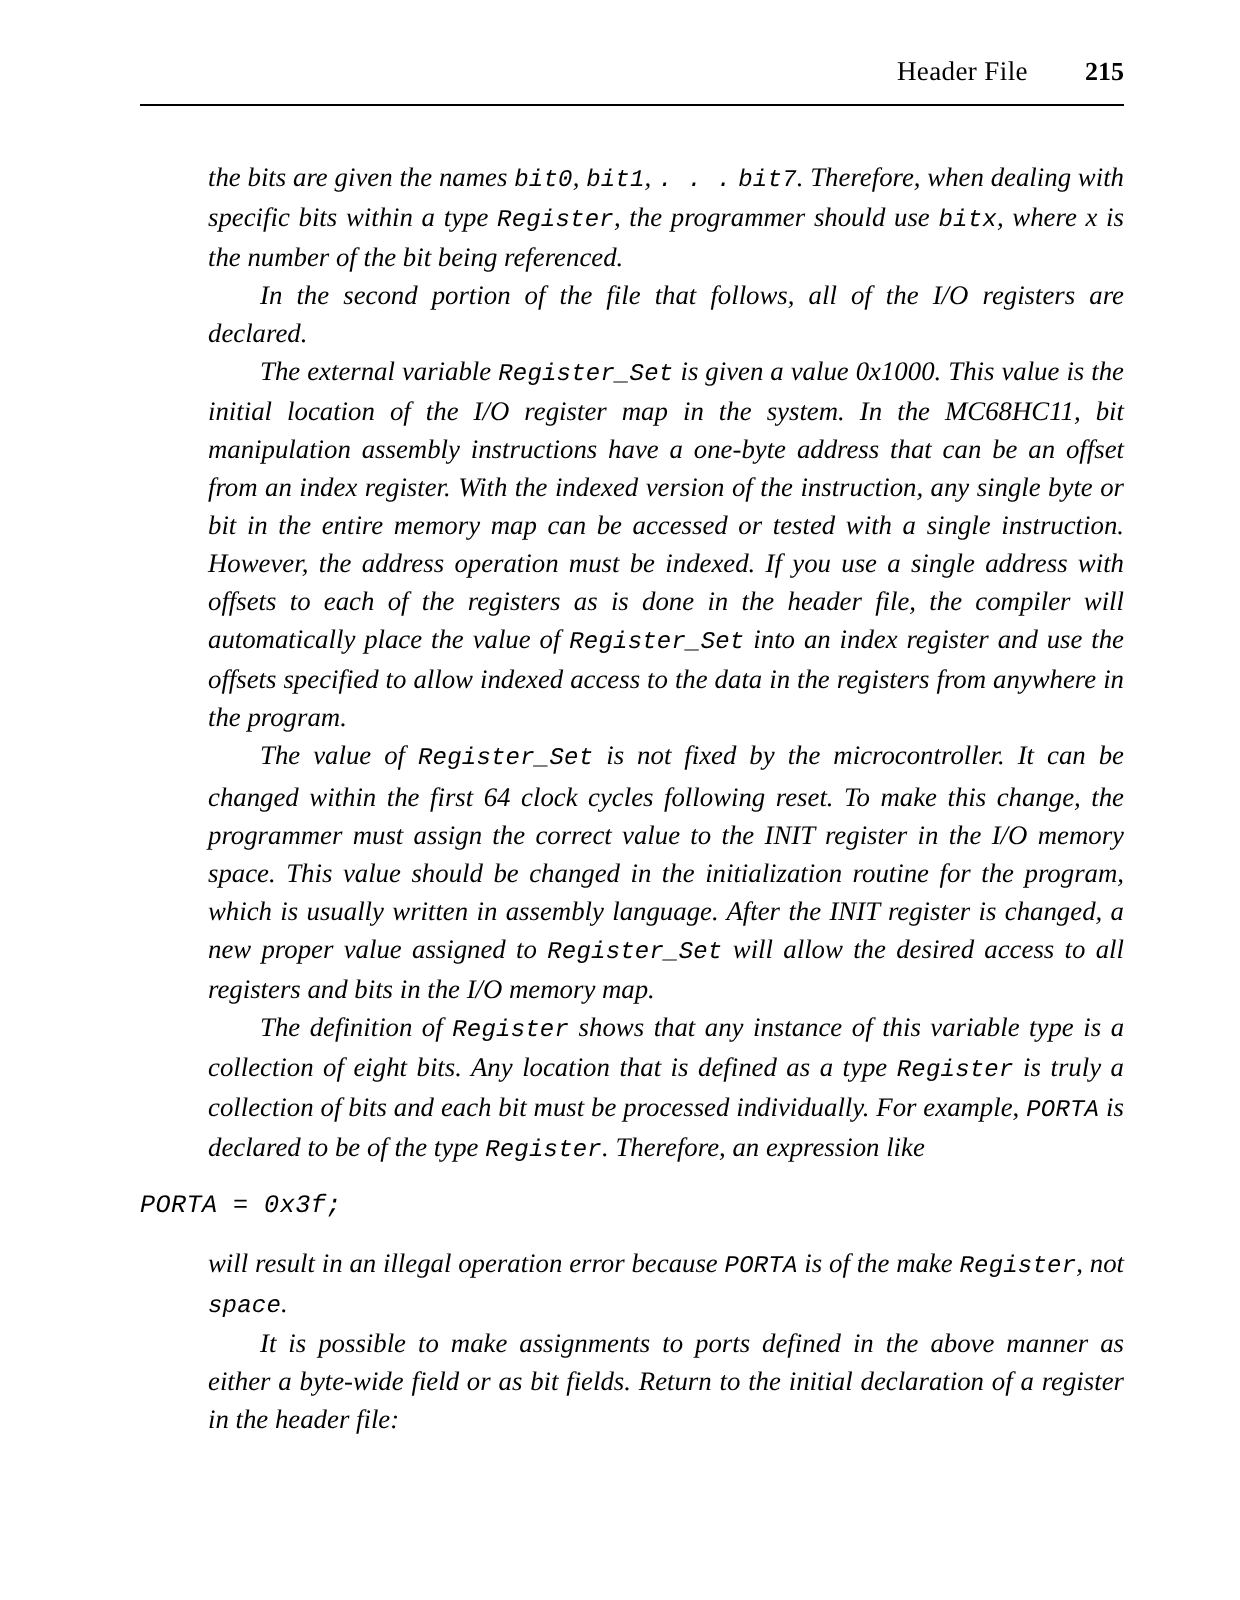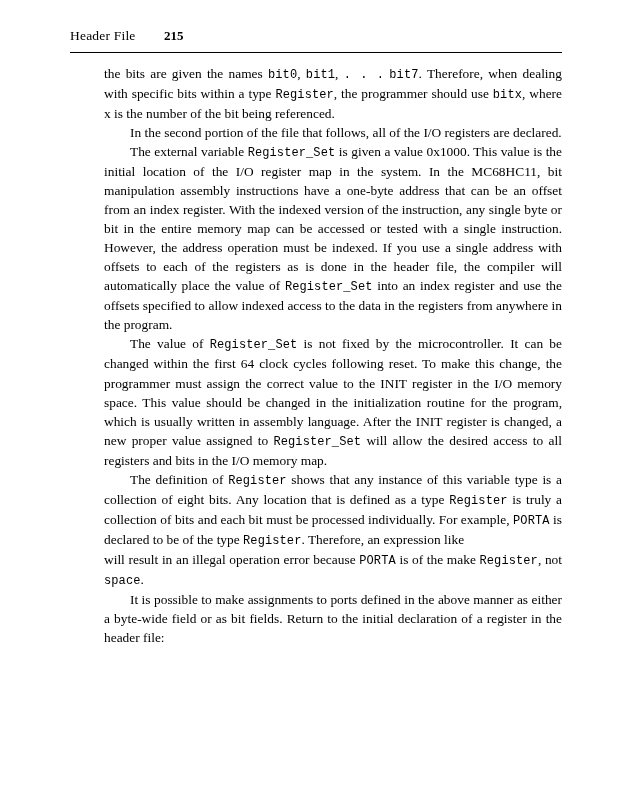--- a/index.html
+++ b/index.html
@@ -21,20 +21,21 @@
     height: 800px;
     box-sizing: border-box;
   }
   .header {
     position: absolute;
     top: 28px;
     left: 70px;
     right: 58px;
     display: flex;
     align-items: baseline;
+    justify-content: flex-end;
   }
   .header-title {
     font-family: "Liberation Serif", serif;
     font-size: 13.5px;
     letter-spacing: 0.2px;
   }
   .header-pageno {
     font-family: "Liberation Serif", serif;
     font-size: 13px;
     font-weight: bold;
@@ -45,23 +46,24 @@
   .rule {
     position: absolute;
     top: 52px;
     left: 70px;
     width: 492px;
     height: 1px;
     background: #000000;
   }
   .content {
     position: absolute;
-    top: 64px;
+    top: 79px;
     left: 104px;
     width: 458px;
+    font-style: italic;
   }
   .body-col {
     width: 458px;
   }
   p.para {
     margin: 0;
     font-size: 13.4px;
     line-height: 1.42;
     text-align: justify;
     text-justify: inter-word;
@@ -102,20 +104,21 @@
 
   <div class="content">
     <div class="body-col" id="para-block-1">
         <p class="para"><span>the bits are given the names </span><span class="mono">bit0</span><span>, </span><span class="mono">bit1</span><span>, </span><span class="mono">. . .</span><span> </span><span class="mono">bit7</span><span>. Therefore, when dealing with specific bits within a type </span><span class="mono">Register</span><span>, the programmer should use </span><span class="mono">bitx</span><span>, where x is the number of the bit being referenced.</span></p>
         <p class="para indent"><span>In the second portion of the file that follows, all of the I/O registers are declared.</span></p>
         <p class="para indent"><span>The external variable </span><span class="mono">Register_Set</span><span> is given a value 0x1000. This value is the initial location of the I/O register map in the system. In the MC68HC11, bit manipulation assembly instructions have a one-byte address that can be an offset from an index register. With the indexed version of the instruction, any single byte or bit in the entire memory map can be accessed or tested with a single instruction. However, the address operation must be indexed. If you use a single address with offsets to each of the registers as is done in the header file, the compiler will automatically place the value of </span><span class="mono">Register_Set</span><span> into an index register and use the offsets specified to allow indexed access to the data in the registers from anywhere in the program.</span></p>
         <p class="para indent"><span>The value of </span><span class="mono">Register_Set</span><span> is not fixed by the microcontroller. It can be changed within the first 64 clock cycles following reset. To make this change, the programmer must assign the correct value to the INIT register in the I/O memory space. This value should be changed in the initialization routine for the program, which is usually written in assembly language. After the INIT register is changed, a new proper value assigned to </span><span class="mono">Register_Set</span><span> will allow the desired access to all registers and bits in the I/O memory map.</span></p>
         <p class="para indent"><span>The definition of </span><span class="mono">Register</span><span> shows that any instance of this variable type is a collection of eight bits. Any location that is defined as a type </span><span class="mono">Register</span><span> is truly a collection of bits and each bit must be processed individually. For example, </span><span class="mono">PORTA</span><span> is declared to be of the type </span><span class="mono">Register</span><span>. Therefore, an expression like</span></p>
       </div>
 
+    <div class="codeblock" id="code-1">PORTA = 0x3f;</div>
 
     <div class="body-col" id="para-block-2">
         <p class="para"><span>will result in an illegal operation error because </span><span class="mono">PORTA</span><span> is of the make </span><span class="mono">Register</span><span>, not </span><span class="mono">space</span><span>.</span></p>
         <p class="para indent"><span>It is possible to make assignments to ports defined in the above manner as either a byte-wide field or as bit fields. Return to the initial declaration of a register in the header file:</span></p>
       </div>
 
   </div>
 
 </div>
 

